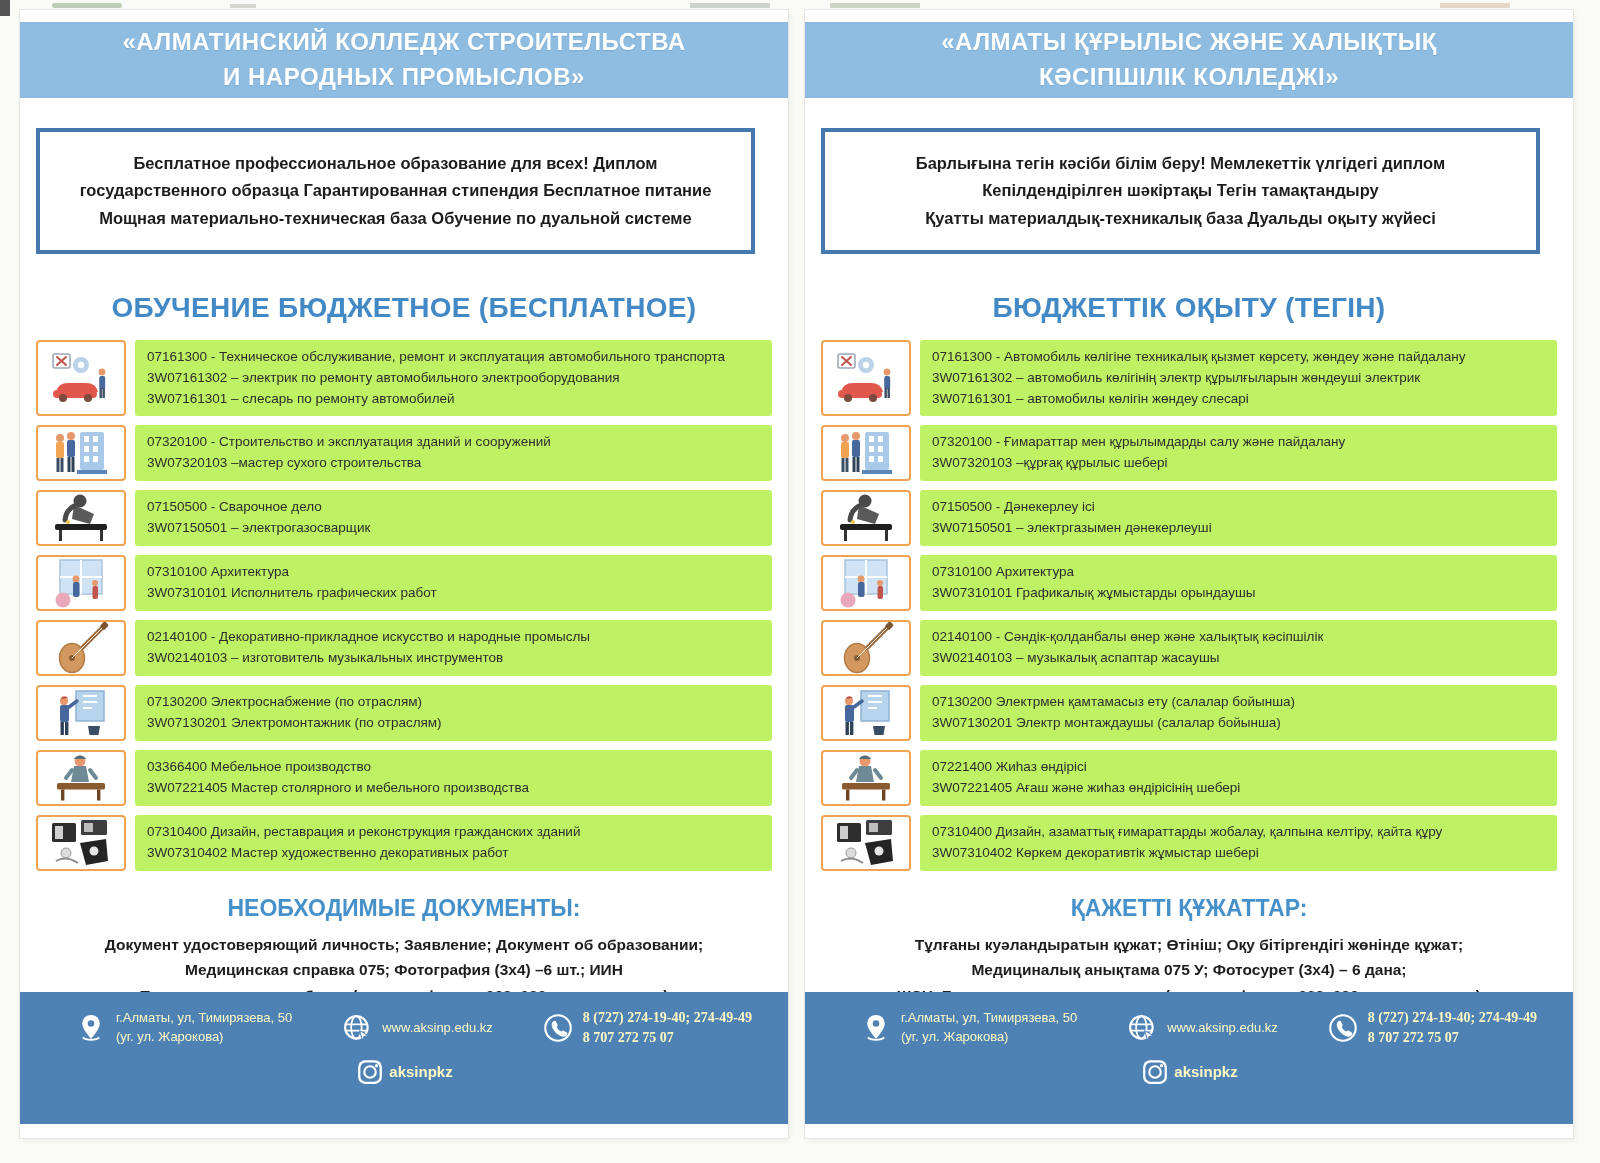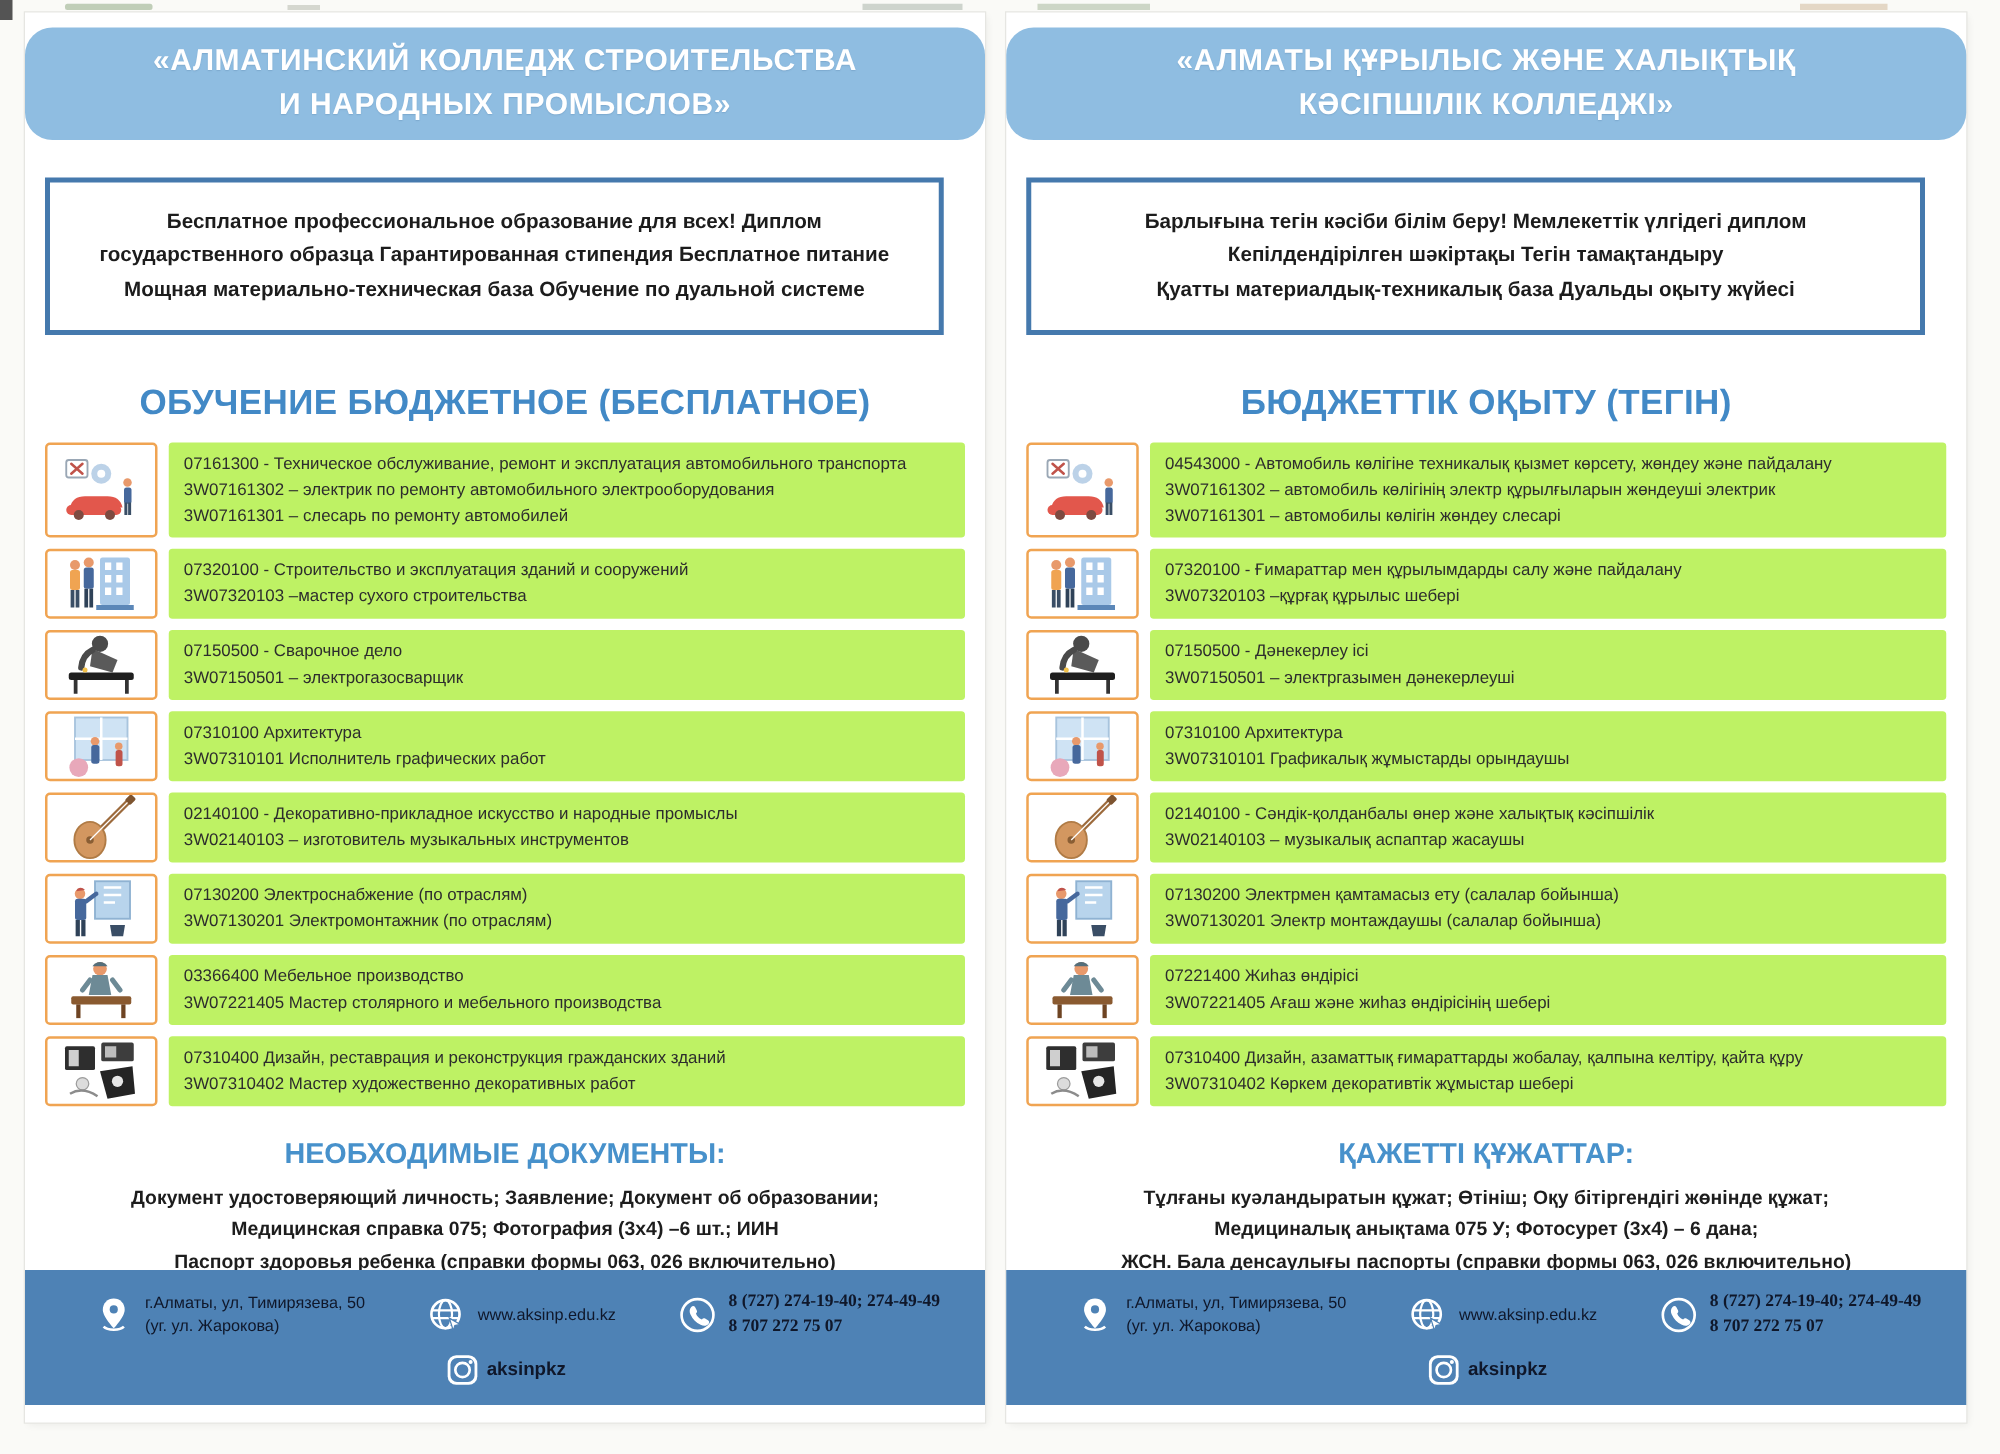--- a/index.html
+++ b/index.html
@@ -13,23 +13,23 @@
   }
   .page{
     position:absolute;top:10px;width:768px;height:1128px;
     background:#ffffff;
     box-shadow:0 0 0 1px #e6e6e2, 2px 3px 6px rgba(0,0,0,.06);
   }
   .page.left{left:20px;}
   .page.right{left:805px;}
 
   .band{
-    margin:12px 0 0 0;height:90px;
+    margin:12px 0 0 0;height:76px;
     background:#8fbde1;
-    display:flex;align-items:center;justify-content:center;border-radius:22px;
+    display:flex;align-items:center;justify-content:center;
   }
   .band .title{
     color:#ffffff;font-weight:bold;font-size:24px;line-height:1.45;
     text-align:center;white-space:pre-line;letter-spacing:.5px;
     text-shadow:0 1px 1px rgba(70,110,150,.25);
   }
   .intro{
     margin:30px 33px 0 16px;height:118px;
     border:4px solid #4579ad;
     box-shadow:inset 0 0 0 3px #fff;
@@ -61,22 +61,22 @@
   .docstitle{
     margin-top:24px;text-align:center;
     color:#4791cb;font-weight:bold;font-size:23px;
   }
   .docstext{
     margin-top:10px;text-align:center;
     font-size:15.5px;font-weight:600;line-height:1.65;color:#1d1d1d;
     white-space:pre-line;
   }
   .footer{
-    position:absolute;left:0;right:0;bottom:14px;height:108px;
-    background:#4e82b5;color:#0f172a;
+    position:absolute;left:0;right:0;bottom:14px;height:132px;
+    background:#4e82b5;color:#fef9c3;
   }
   .frow{
     display:flex;align-items:center;justify-content:space-between;
     padding:16px 36px 0 56px;gap:10px;
   }
   .fitem{display:flex;align-items:center;gap:10px;}
   .fitem .ftext{font-size:13px;line-height:1.45;white-space:pre-line;}
   .fitem .ftext.phone{font-size:14px;font-weight:600;font-family:Liberation Serif, serif;}
   .fig{width:30px;height:30px;flex:0 0 30px;}
   .insta{
@@ -343,21 +343,21 @@
 Қуатты материалдық-техникалық база Дуальды оқыту жүйесі</div>
   </div>
   <div class="sectitle">БЮДЖЕТТІК ОҚЫТУ (ТЕГІН)</div>
   <div class="programs">
     <div class="prow">
       <span class="tile">
           <svg>
             <use href="#i-car"></use>
           </svg>
         </span>
-      <div class="pbar">04543000 - Автомобиль көлігіне  техникалық қызмет көрсету, жөндеу және пайдалану
+      <div class="pbar">07161300 - Автомобиль көлігіне  техникалық қызмет көрсету, жөндеу және пайдалану
 3W07161302 – автомобиль көлігінің электр құрылғыларын жөндеуші электрик
 3W07161301 – автомобилы көлігін жөндеу слесарі</div>
     </div>
     <div class="prow">
       <span class="tile">
           <svg>
             <use href="#i-build"></use>
           </svg>
         </span>
       <div class="pbar">07320100 - Ғимараттар мен құрылымдарды салу және пайдалану

